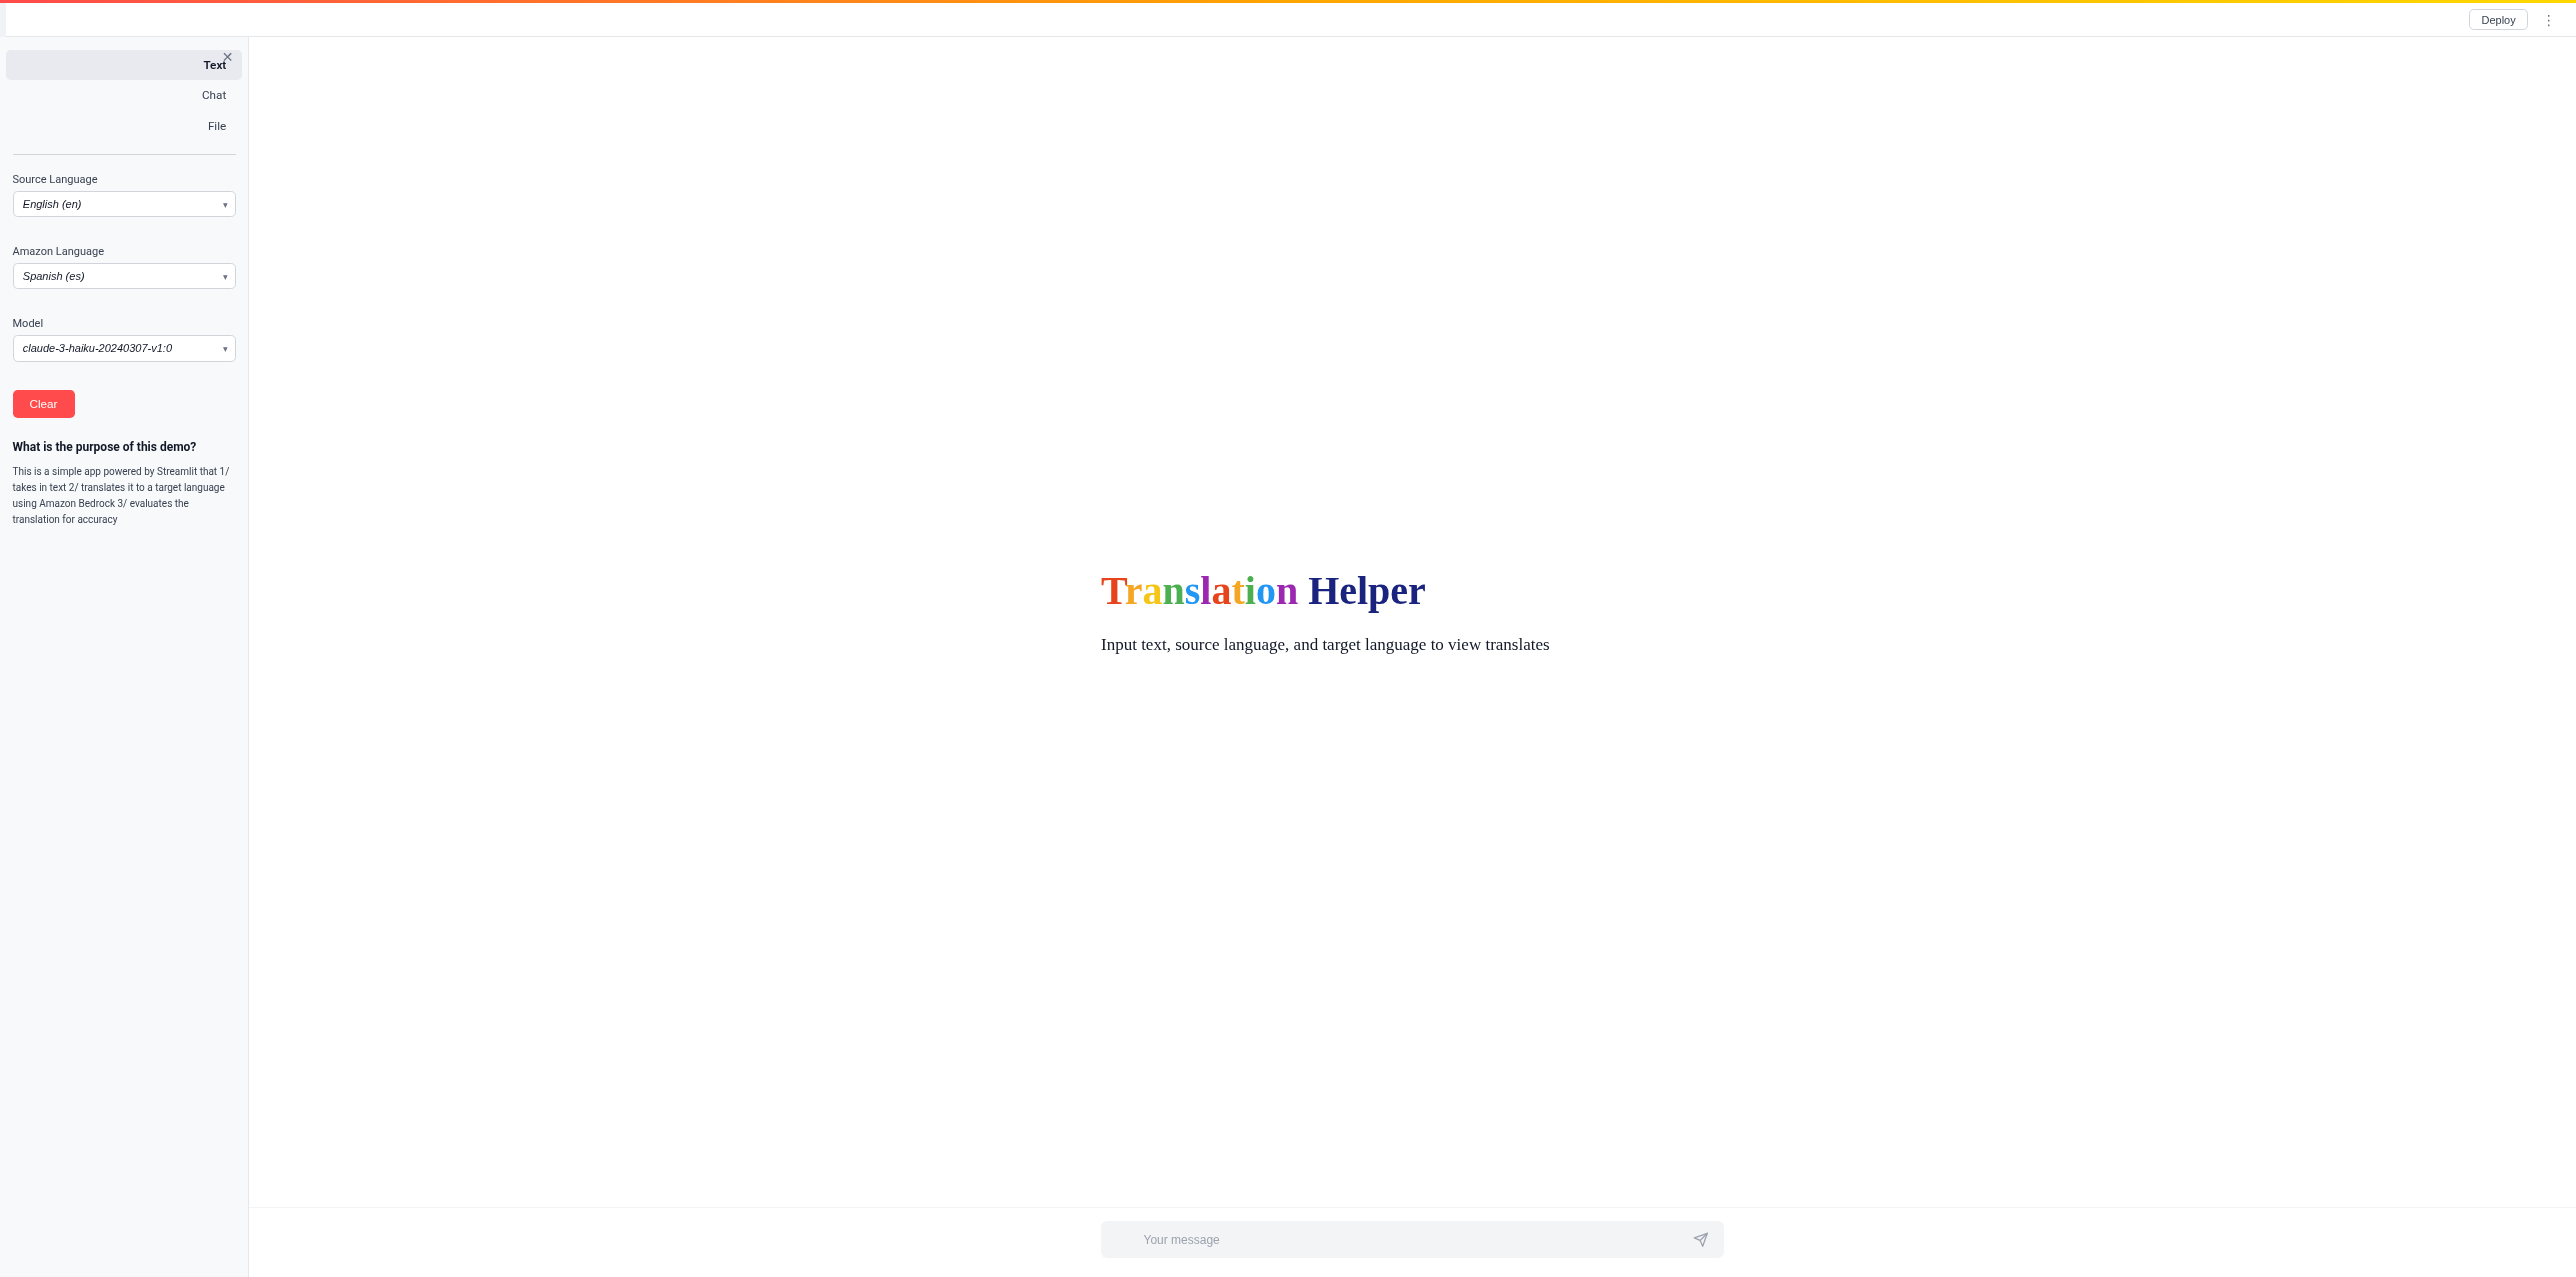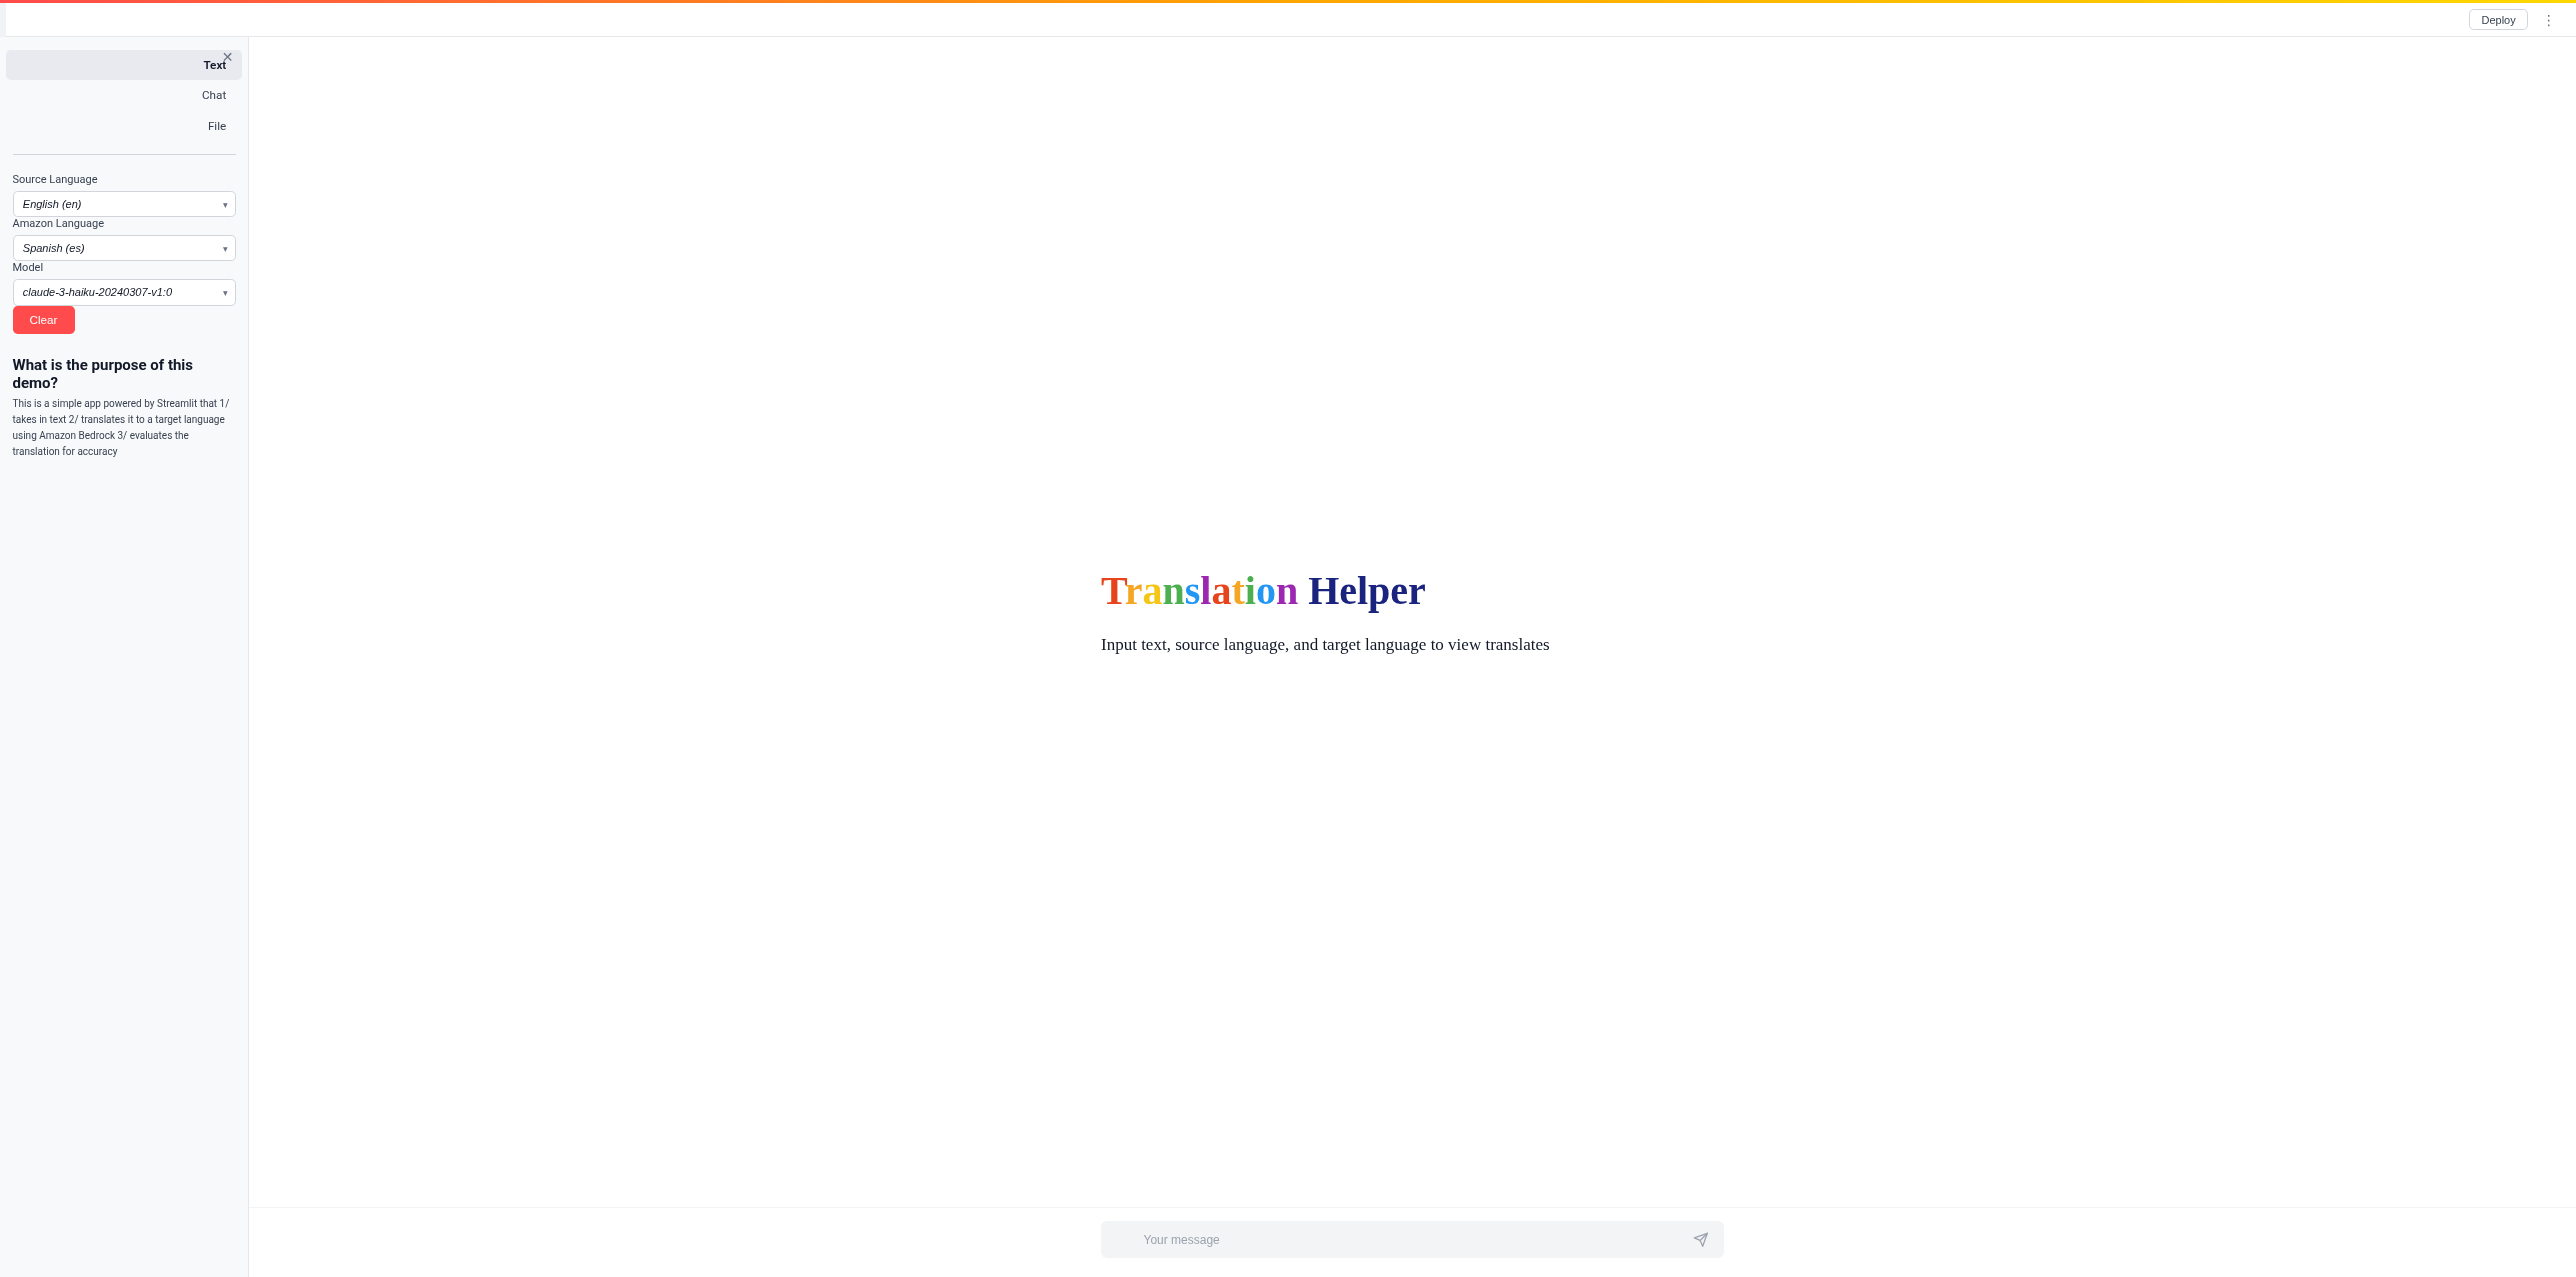--- a/index.html
+++ b/index.html
@@ -125,21 +125,21 @@
     .sidebar-divider {
       height: 0.8px;
       background: #d1d5db;
       margin: 6.2px 12.5px;
     }
 
     .sidebar-controls {
       padding: 12.5px 12.5px;
       display: flex;
       flex-direction: column;
-      gap: 0;
+      gap: 28px;
     }
 
     .control-group {
       display: flex;
       flex-direction: column;
       gap: 4.7px;
     }
 
     .control-label {
       font-size: 11px;
@@ -186,24 +186,24 @@
       cursor: pointer;
       width: fit-content;
       min-width: 62px;
     }
 
     .demo-section {
       padding: 9.3px 12.5px 18.7px;
     }
 
     .demo-title {
-      font-size: 15px;
+      font-size: 12px;
       font-weight: 700;
       color: #111827;
-      margin-bottom: 4px;
+      margin-bottom: 10px;
     }
 
     .demo-description {
       font-size: 10px;
       color: #374151;
       line-height: 1.6;
     }
 
     
     .main-content {

